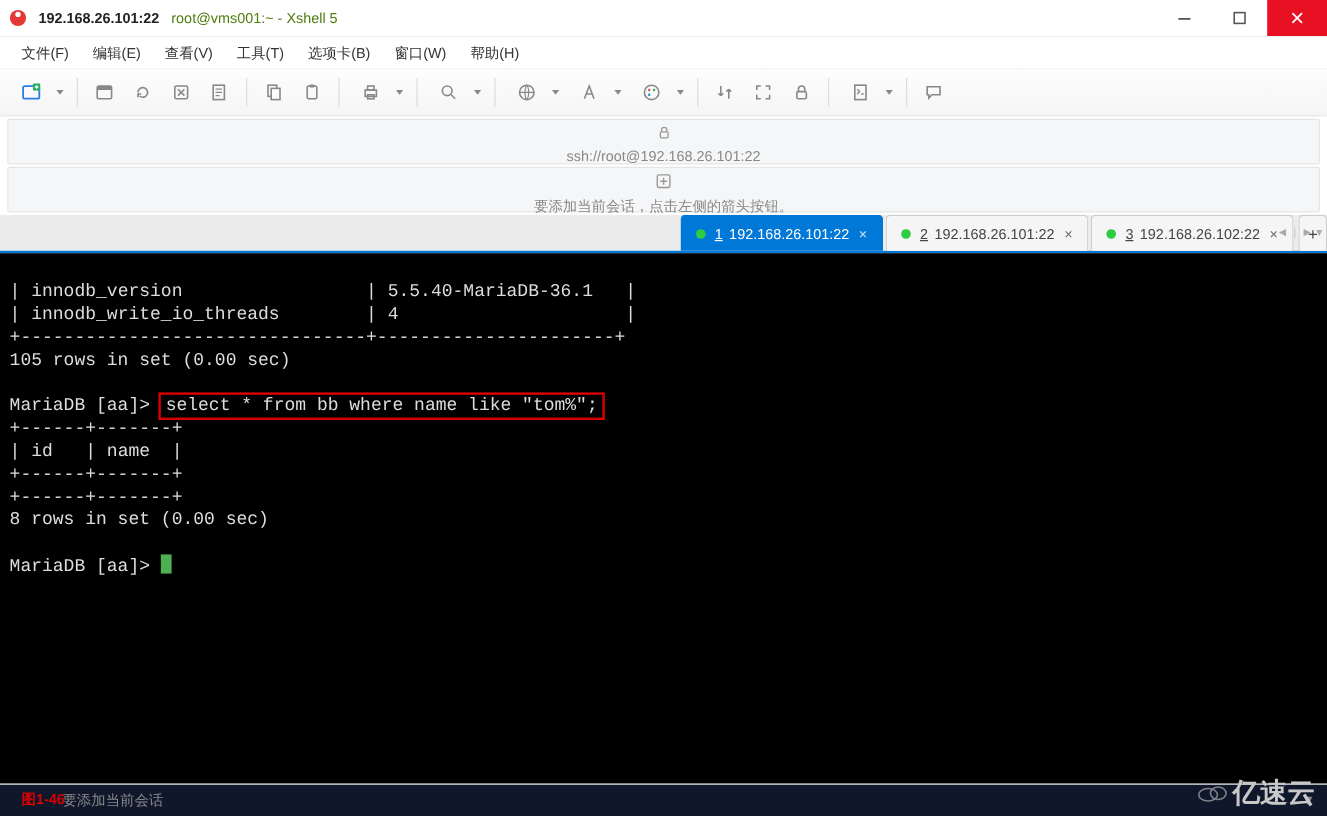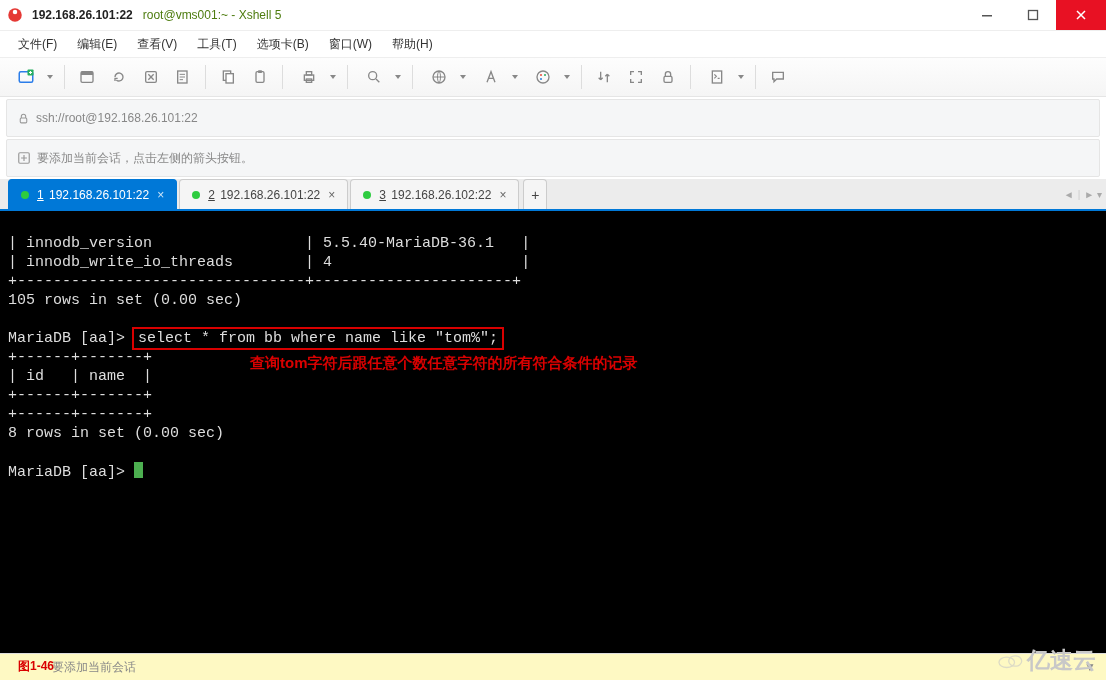--- a/index.html
+++ b/index.html
@@ -93,32 +93,34 @@
     height: 28px;
     display: flex;
     align-items: center;
     padding: 4px 10px;
     margin: 2px 6px;
     gap: 6px;
     background: #f5f6f7;
     border: 1px solid #e5e5e5;
     border-radius: 2px;
     color: #888;
+    flex-direction: column;
   }
   .addrbar .lock { color:#888; }
 
   
   .tabbar {
     height: 30px;
     display: flex;
     align-items: stretch;
     background: #ececec;
     border-bottom: 2px solid #0078d7;
     padding-left: 8px;
     position: relative;
+    justify-content: flex-end;
   }
   .tab {
     display: flex;
     align-items: center;
     padding: 0 12px;
     margin-right: 2px;
     border: 1px solid #ccc;
     border-bottom: none;
     background: #f5f5f5;
     border-radius: 4px 4px 0 0;
@@ -189,21 +191,21 @@
   }
 
   
   .sendbar {
     height: 26px;
     display: flex;
     align-items: center;
     padding: 0 10px;
     gap: 6px;
     border-top: 1px solid #ddd;
-    background: #fef9c3;
+    background: #0f172a;
     color: #888;
     position: relative;
   }
   .sendbar .fig-label {
     position: absolute;
     left: 18px; top: 4px;
     color: #d90000;
     font-weight: bold;
     font-family: "Microsoft YaHei", Arial, sans-serif;
   }
@@ -421,21 +423,20 @@
 <span>105 rows in set (0.00 sec)</span>
 
 <span class="prompt">MariaDB [aa]&gt;</span> <span class="hl-box">select * from bb where name like "tom%";</span>
 <span>+------+-------+</span>
 <span>| </span><span>id</span><span>   | </span><span>name</span><span>  |</span>
 <span>+------+-------+</span>
 <span>+------+-------+</span>
 <span>8 rows in set (0.00 sec)</span>
 
 <span class="prompt">MariaDB [aa]&gt;</span> <span class="cursor"></span>
-<div class="red-note" style="left:250px; top:142px;">查询tom字符后跟任意个数任意字符的所有符合条件的记录</div>
 </div>
 
 <div class="sendbar">
   <span class="fig-label">图1-46</span>
   <span style="visibility:hidden">图1-46</span>
   <span>要添加当前会话</span>
   <span style="flex:1"></span>
   <span class="icon" style="color:#888">▼</span>
 </div>
 

